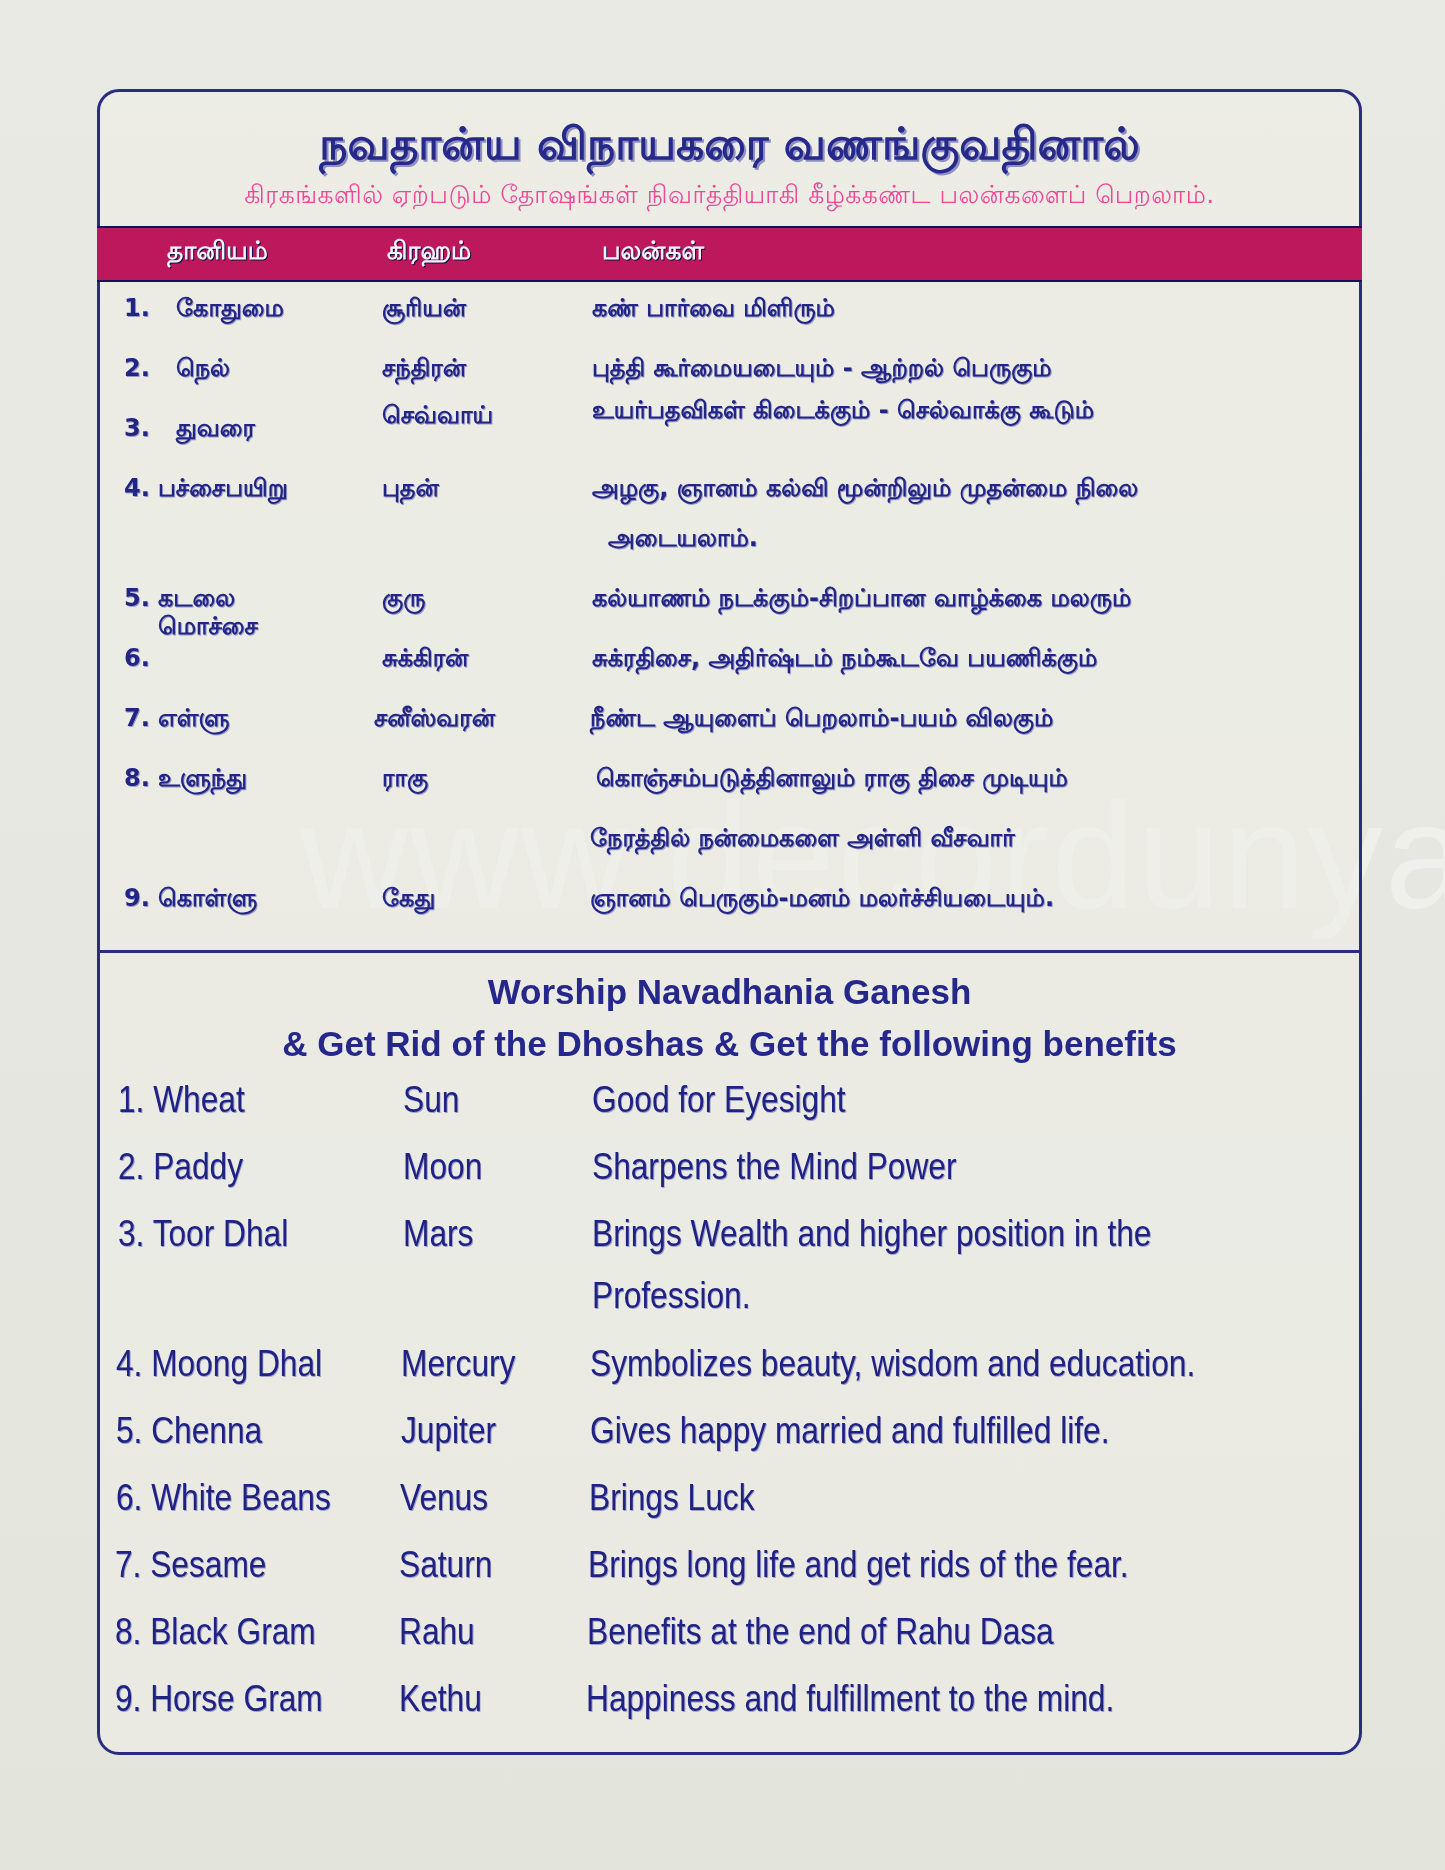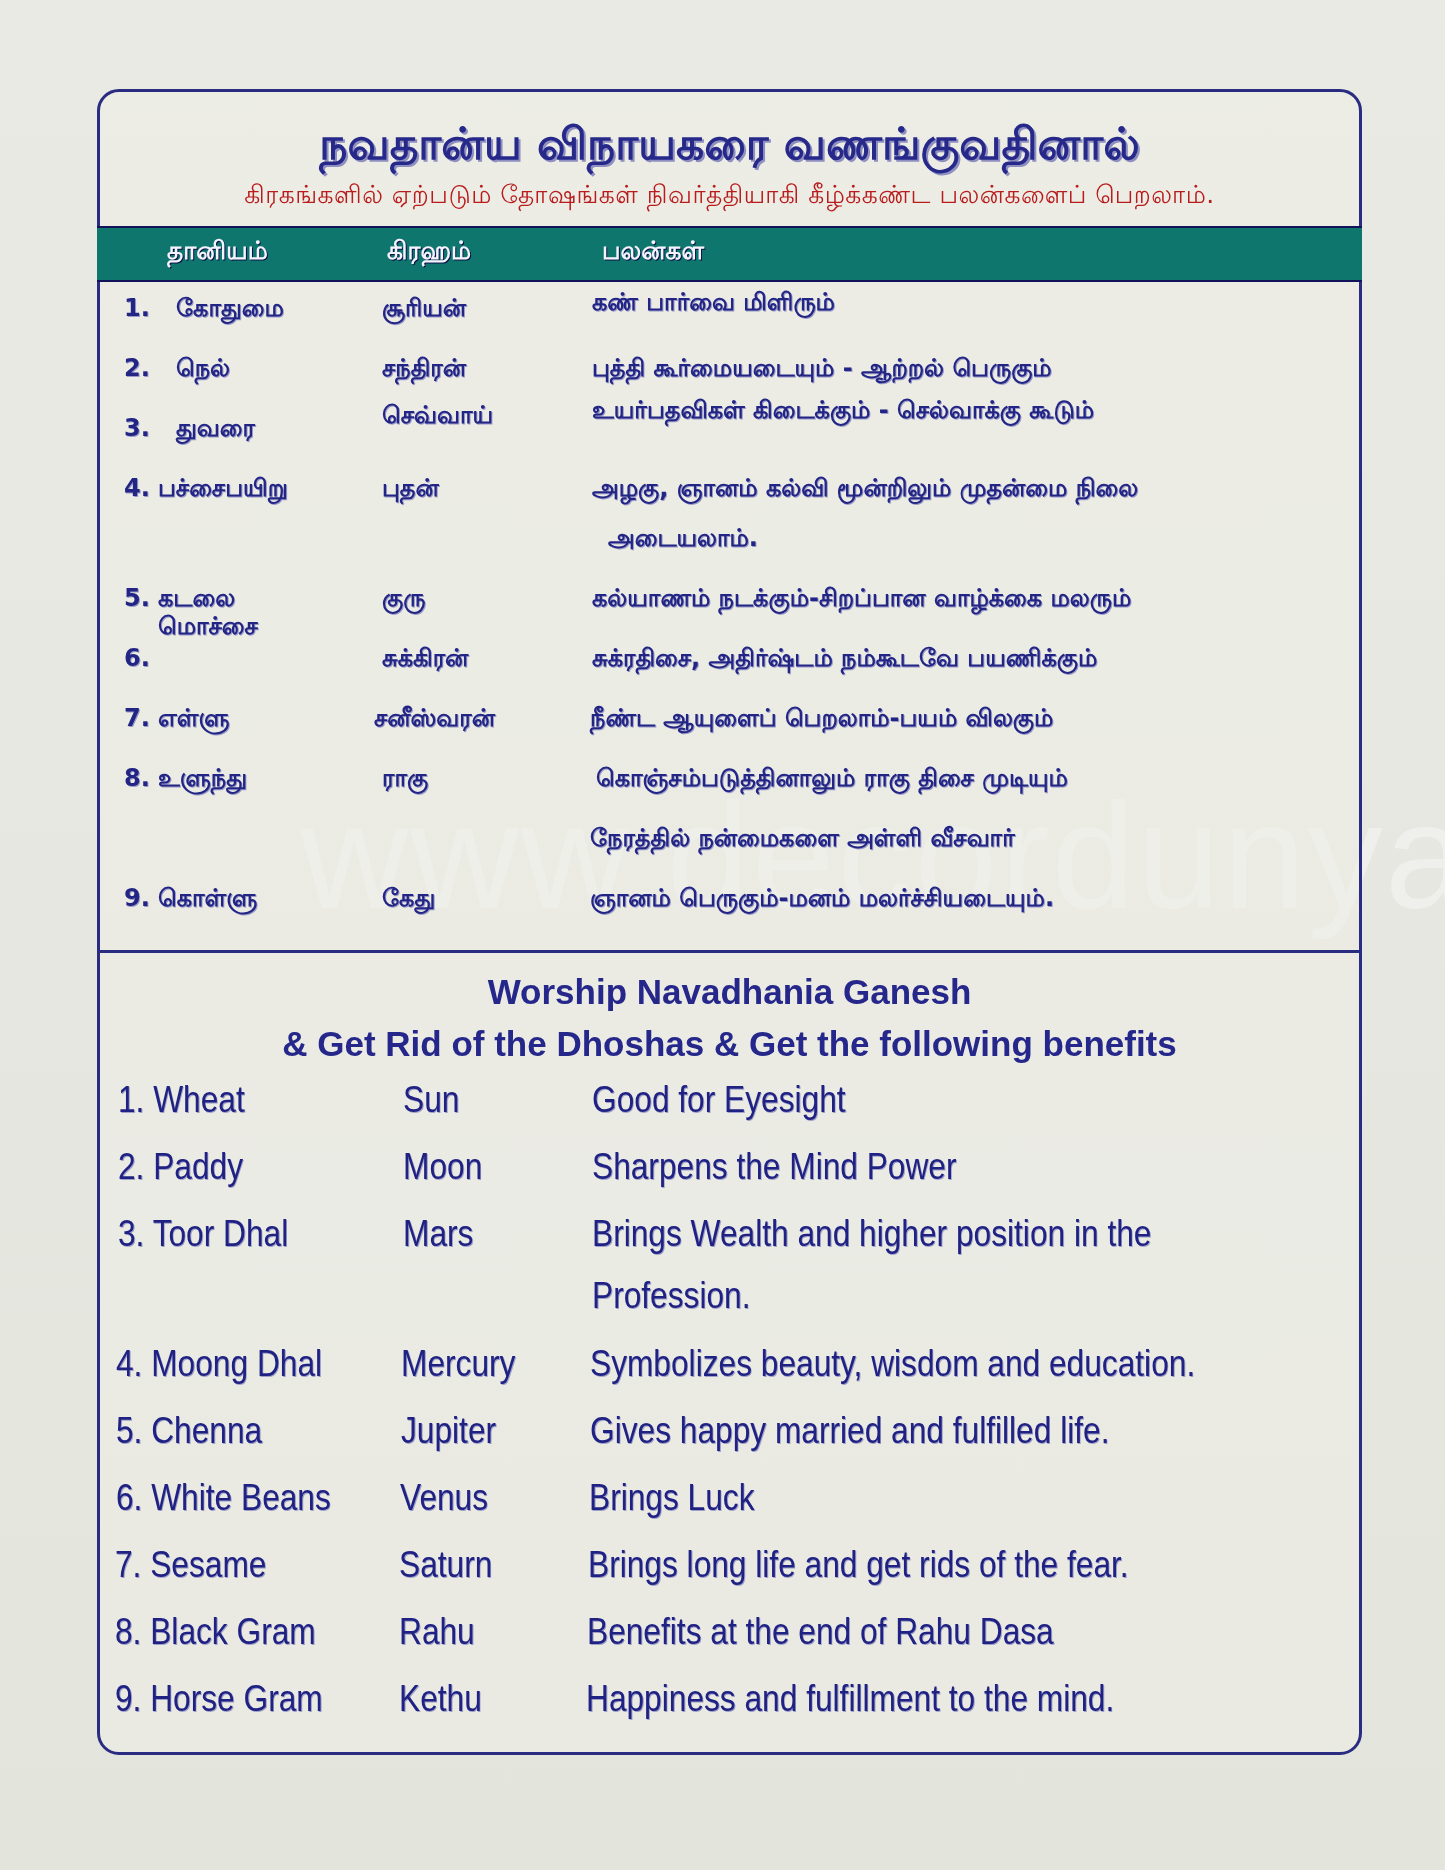--- a/index.html
+++ b/index.html
@@ -15,25 +15,25 @@
     background: rgba(238,239,232,0.55);
   }
   .abs { position:absolute; white-space:nowrap; }
   .title {
     left:0; width:100%; top:26px; text-align:center;
     font-family:"DejaVu Serif", serif; font-weight:bold; font-size:44px;
     color:#26288a; text-shadow:2px 2px 0 #8f90c0;
   }
   .subtitle {
     left:0; width:100%; top:88px; text-align:center;
-    font-size:25px; color:#b91c1c; letter-spacing:0.5px;
+    font-size:25px; color:#ec4899; letter-spacing:0.5px;
   }
   .hbar {
     position:absolute; left:-3px; right:-3px; top:134px; height:52px;
-    background:#0f766e; border-top:2px solid #11125a; border-bottom:2px solid #11125a;text-decoration:underline;
+    background:#be185d; border-top:2px solid #11125a; border-bottom:2px solid #11125a;text-decoration:underline;
   }
   .hbar span {
     position:absolute; top:8px; color:#f4f4ff; font-weight:bold; font-size:25px;
     text-shadow:1px 1px 0 #0a0b45;
   }
   .trow { position:absolute; font-weight:bold; font-size:24px; color:#232585;
           text-shadow:1px 1px 0 #9a9bc8; white-space:nowrap; }
   .divider { position:absolute; left:-3px; right:-3px; top:858px; height:3px; background:#2a2c82; }
   .en-title {
     position:absolute; left:0; width:100%; text-align:center;
@@ -61,21 +61,21 @@
   <div class="hbar">
     <span style="left:70px">தானியம்</span>
     <span style="left:290px">கிரஹம்</span>
     <span style="left:505px">பலன்கள்</span>
   </div>
 
   <div>
     <span class="trow" style="left:24px;top:202px">1.</span>
     <span class="trow" style="left:76px;top:202px">கோதுமை</span>
     <span class="trow" style="left:282px;top:202px">சூரியன்</span>
-    <span class="trow" style="left:492px;top:196px">கண் பார்வை மிளிரும்</span>
+    <span class="trow" style="left:492px;top:202px">கண் பார்வை மிளிரும்</span>
   </div>
   <div>
     <span class="trow" style="left:24px;top:262px">2.</span>
     <span class="trow" style="left:76px;top:262px">நெல்</span>
     <span class="trow" style="left:282px;top:262px">சந்திரன்</span>
     <span class="trow" style="left:492px;top:262px">புத்தி கூர்மையடையும் - ஆற்றல் பெருகும்</span>
   </div>
   <div>
     <span class="trow" style="left:24px;top:322px">3.</span>
     <span class="trow" style="left:76px;top:322px">துவரை</span>

